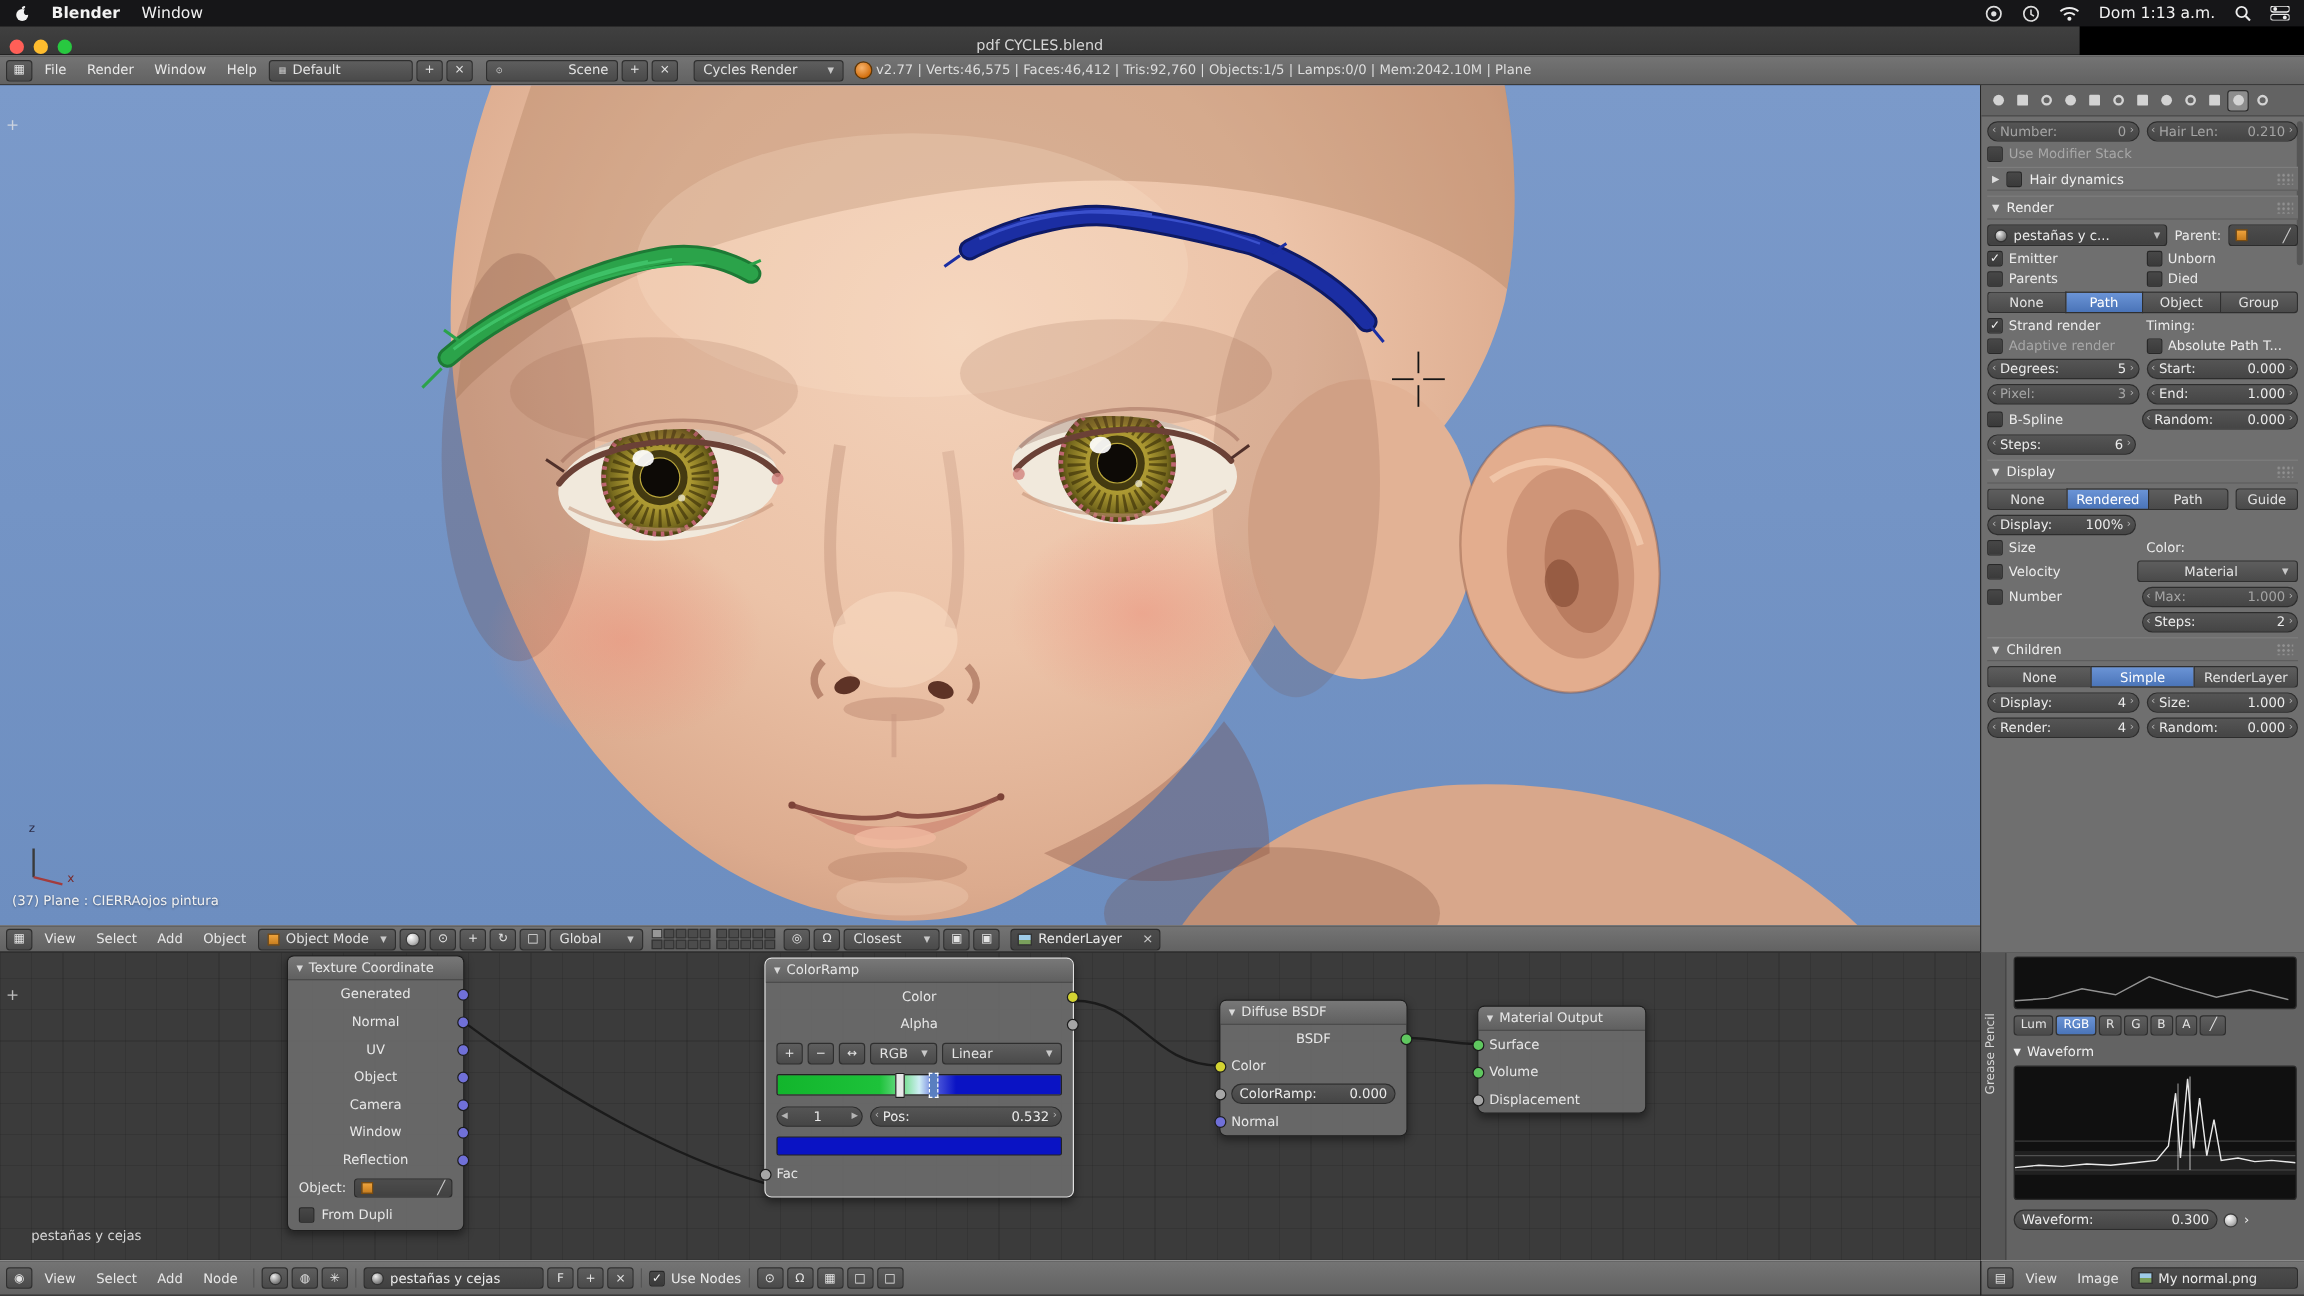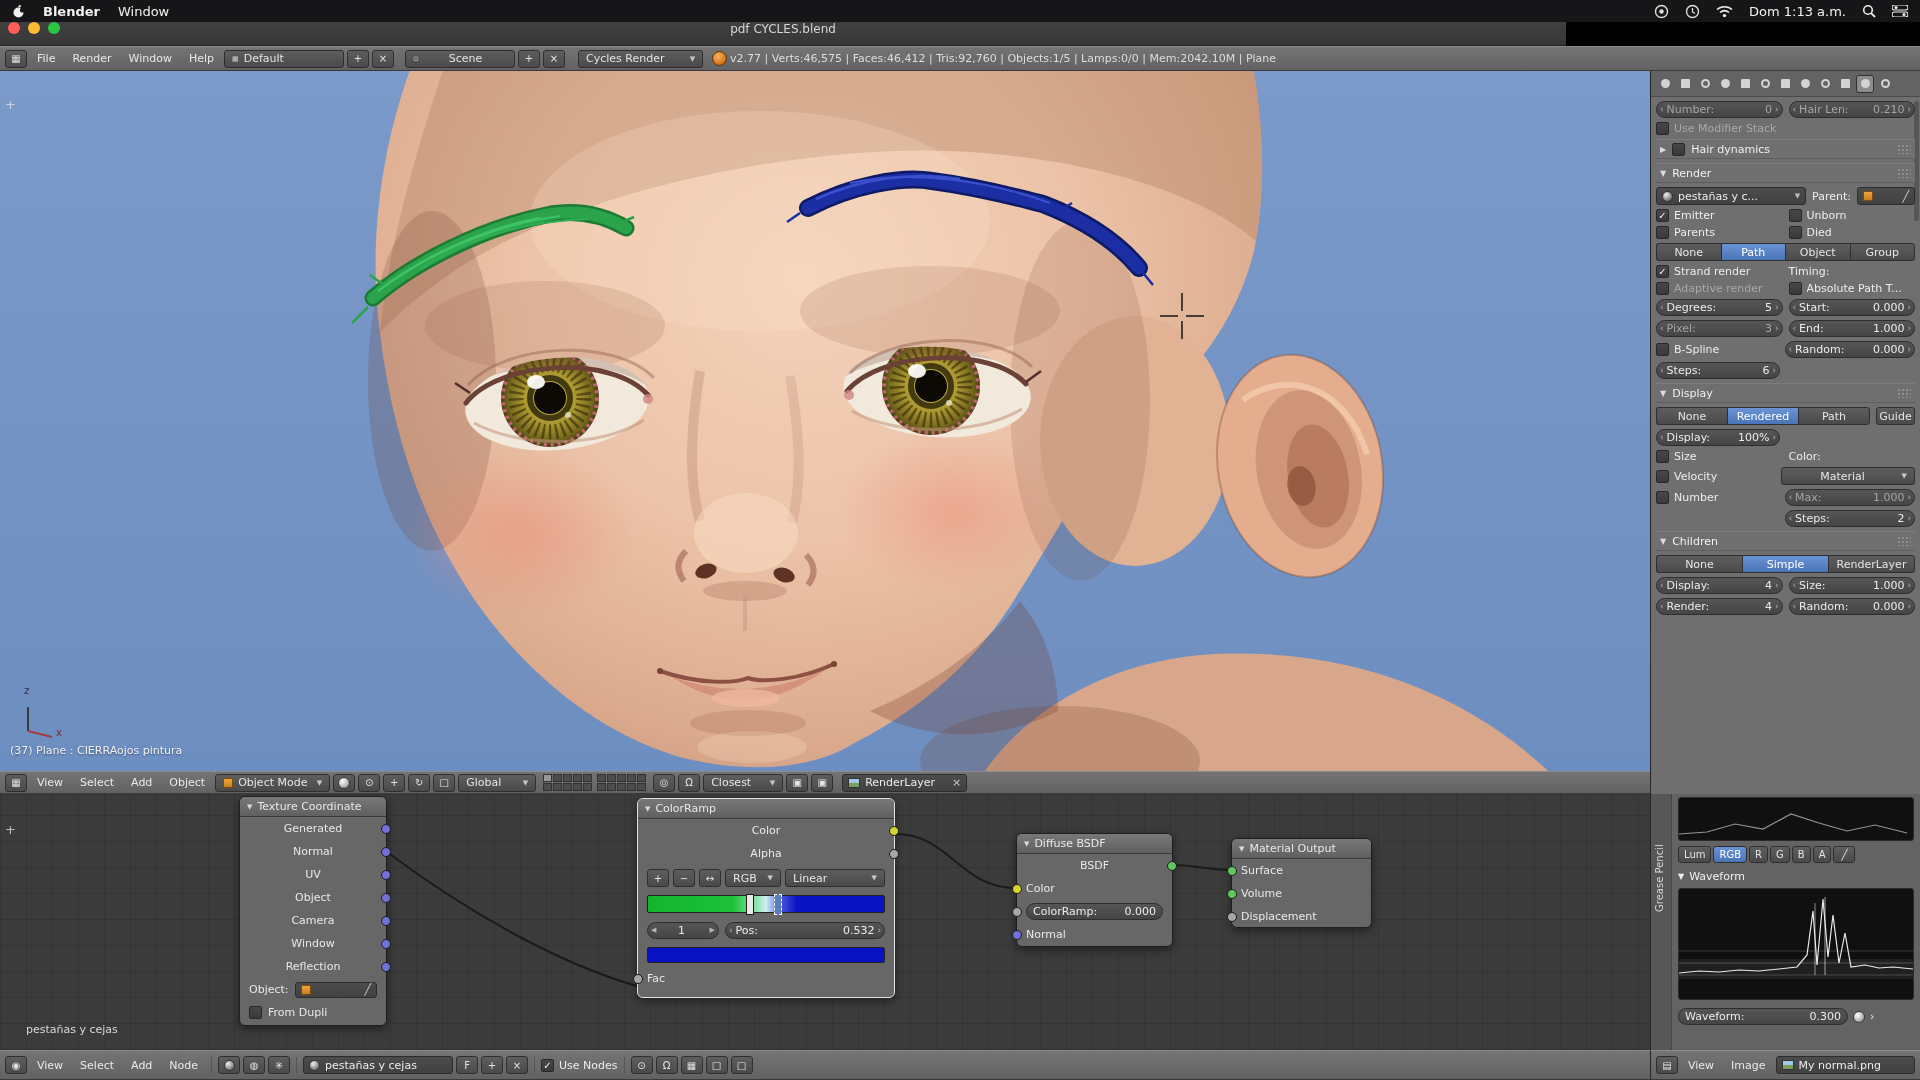--- a/index.html
+++ b/index.html
@@ -4,21 +4,21 @@
 <style>
   *{margin:0;padding:0;box-sizing:border-box}
   html,body{width:1920px;height:1080px;overflow:hidden;background:#000;font-family:"DejaVu Sans",sans-serif}
   .abs{position:absolute}
   
   .mac-bar{left:0;top:0;width:1920px;height:22px;background:#161618;display:flex;align-items:center;color:#f2f2f2;font-size:13px;padding:0 12px;gap:18px}
   .mac-app{font-weight:bold}
   .mac-right{margin-left:auto;display:flex;align-items:center;gap:16px}
   .mac-right svg{display:block}
   
-  .title-bar{left:0;top:22px;width:1566px;height:24px;background:linear-gradient(#404040,#373737);border-bottom:1px solid #232323;display:flex;align-items:flex-start}
+  .title-bar{left:0;top:22px;width:1733px;height:24px;background:linear-gradient(#404040,#373737);border-bottom:1px solid #232323;display:flex;align-items:flex-end}
   .tl{width:12px;height:12px;border-radius:50%;margin-left:8px}
   .title-text{position:absolute;left:0;right:0;text-align:center;color:#d6d6d6;font-size:12px}
   
   .hdr{background:linear-gradient(#747474,#626262);border-top:1px solid #8b8b8b;border-bottom:1px solid #3a3a3a;display:flex;align-items:center;gap:3px;padding:0 5px}
   .menu{font-size:11px;color:#e9e9e9;padding:0 7px;height:100%;display:flex;align-items:center;white-space:nowrap}
   .btn{background:linear-gradient(#5e5e5e,#4a4a4a);border:1px solid #2f2f2f;border-radius:3px;color:#e4e4e4;font-size:11px;display:inline-flex;align-items:center;justify-content:center;height:18px;padding:0 7px;white-space:nowrap}
   .btn.active{background:linear-gradient(#6b94d6,#4a74b8);color:#fff}
   .ibtn{width:22px;height:18px;padding:0;font-size:10px}
   .seg{display:flex;flex:1}
   .seg .btn{border-radius:0;border-right-width:0;flex:1}
@@ -155,21 +155,21 @@
     <span style="flex:1;text-align:left">Default</span>
   </div>
   <div class="btn ibtn">
       <span>+</span>
     </div>
   <div class="btn ibtn">
       <span>×</span>
     </div>
   <div class="btn dd" style="width:110px;margin-left:8px">
     <span class="dar">⊙</span>
-    <span style="flex:1;text-align:center">Scene</span>
+    <span style="flex:1;text-align:right">Scene</span>
   </div>
   <div class="btn ibtn">
       <span>+</span>
     </div>
   <div class="btn ibtn">
       <span>×</span>
     </div>
   <div class="btn dd" style="width:125px;margin-left:10px">
     <span style="flex:1;text-align:left">Cycles Render</span>
     <span class="dar">▼</span>
@@ -590,21 +590,21 @@
       <span class="tri">▼</span>
       <span>Display</span>
       <span class="grip"></span>
     </div>
     <div class="prow">
       <div class="seg">
         <div class="btn">None</div>
         <div class="btn active">Rendered</div>
         <div class="btn">Path</div>
       </div>
-      <div class="btn" style="width:39px">Guide</div>
+      <div class="btn" style="width:52px">Guide</div>
     </div>
     <div class="prow">
       <div class="num" style="max-width:124px">
         <span class="arr">‹</span>
         <span class="nlab">Display:</span>
         <span class="nval">100%</span>
         <span class="arr">›</span>
       </div>
       <div style="flex:1"></div>
     </div>

